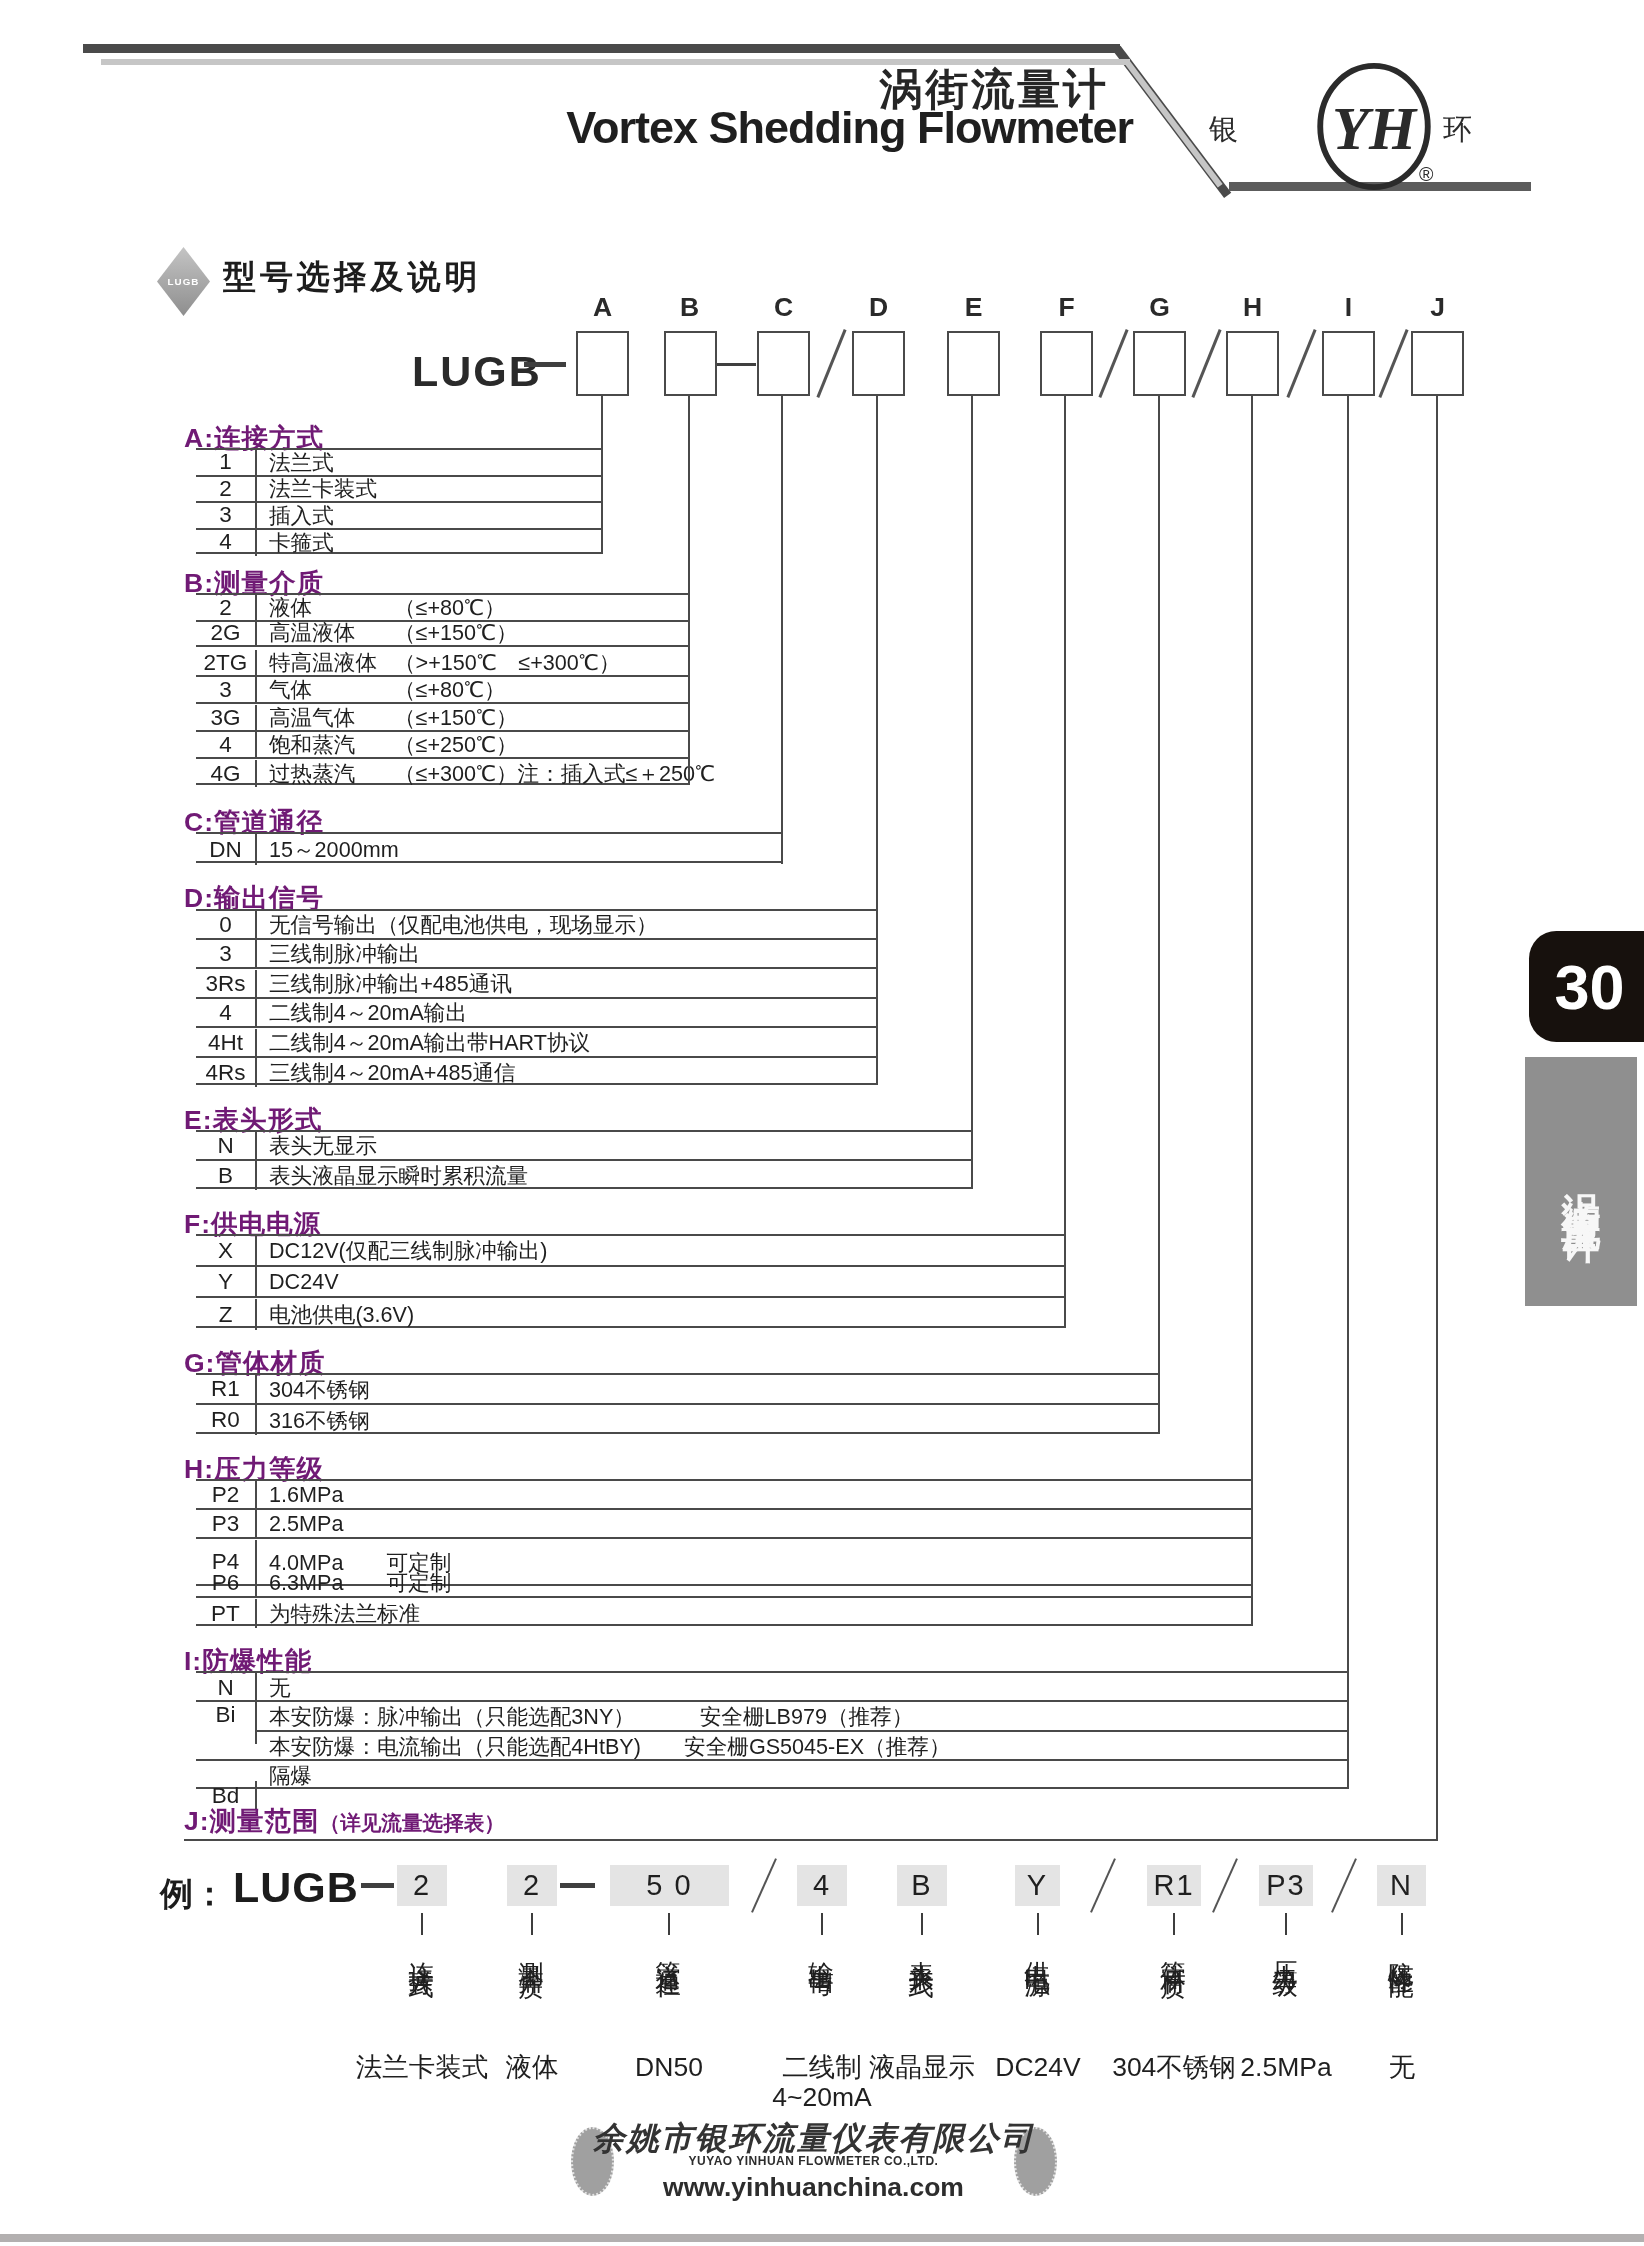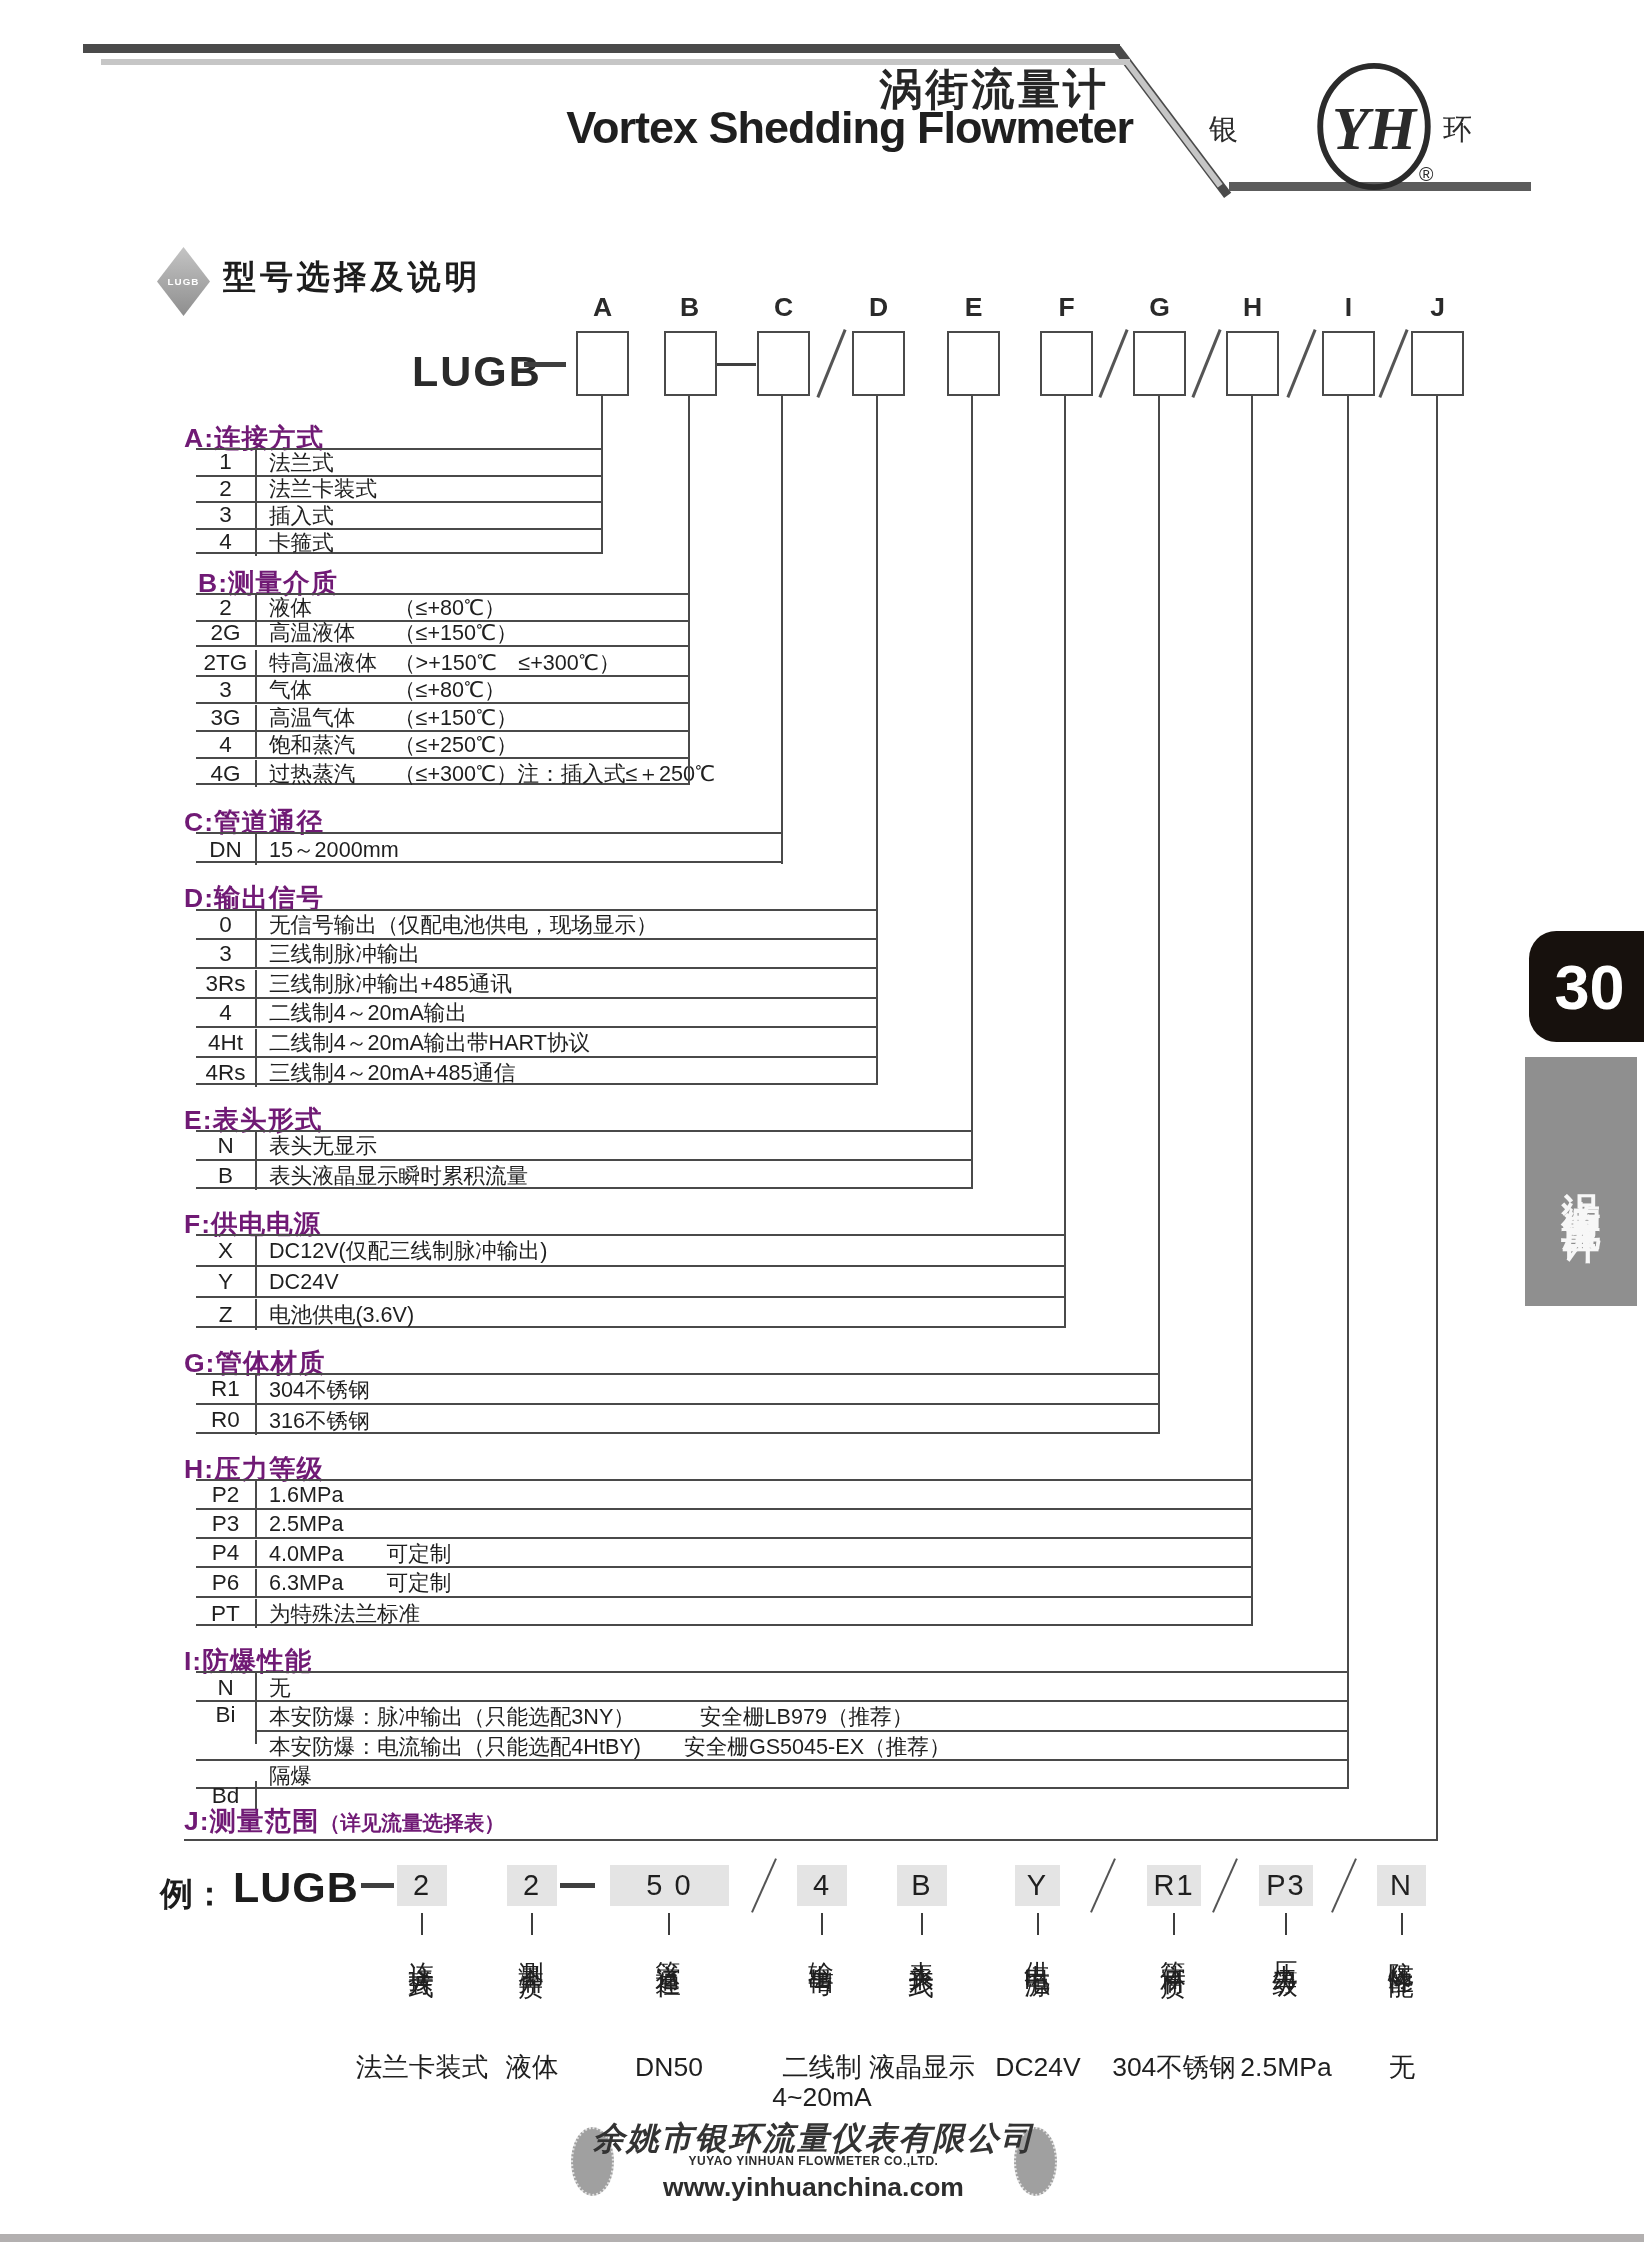--- a/index.html
+++ b/index.html
@@ -150,21 +150,21 @@
       </div>
       <div class="trow bb" style="top: 53px; height: 26.5px;">
         <div class="code">3</div>
         <div class="desc">插入式</div>
       </div>
       <div class="trow" style="top: 79px; height: 26.5px;">
         <div class="code">4</div>
         <div class="desc">卡箍式</div>
       </div>
     </div>
-    <div class="heading" style="top: 565px; margin-left: 14px;">B:测量介质</div>
+    <div class="heading" style="top: 565px;">B:测量介质</div>
     <div class="tbl" style="top: 593px; width: 494px; height: 192px;">
       <div class="trow bb" style="top: 0px; height: 27.4px;">
         <div class="code">2</div>
         <div class="desc">
           <span class="med">液体</span>
           <span>（≤+80℃）</span>
         </div>
       </div>
       <div class="trow bb" style="top: 25px; height: 27.4px;">
         <div class="code">2G</div>
@@ -283,21 +283,21 @@
     <div class="heading" style="top: 1451px;">H:压力等级</div>
     <div class="tbl" style="top: 1479px; width: 1057px; height: 147px;">
       <div class="trow bb" style="top: 0px; height: 29px;">
         <div class="code">P2</div>
         <div class="desc">1.6MPa</div>
       </div>
       <div class="trow bb" style="top: 29px; height: 29px;">
         <div class="code">P3</div>
         <div class="desc">2.5MPa</div>
       </div>
-      <div class="trow bb" style="top: 59px; height: 28px;">
+      <div class="trow bb" style="top: 59px; height: 46px;">
         <div class="code">P4</div>
         <div class="desc">4.0MPa　　可定制</div>
       </div>
       <div class="trow bb" style="top: 88px; height: 29px;">
         <div class="code">P6</div>
         <div class="desc">6.3MPa　　可定制</div>
       </div>
       <div class="trow" style="top: 118px; height: 29px;">
         <div class="code">PT</div>
         <div class="desc">为特殊法兰标准</div>

